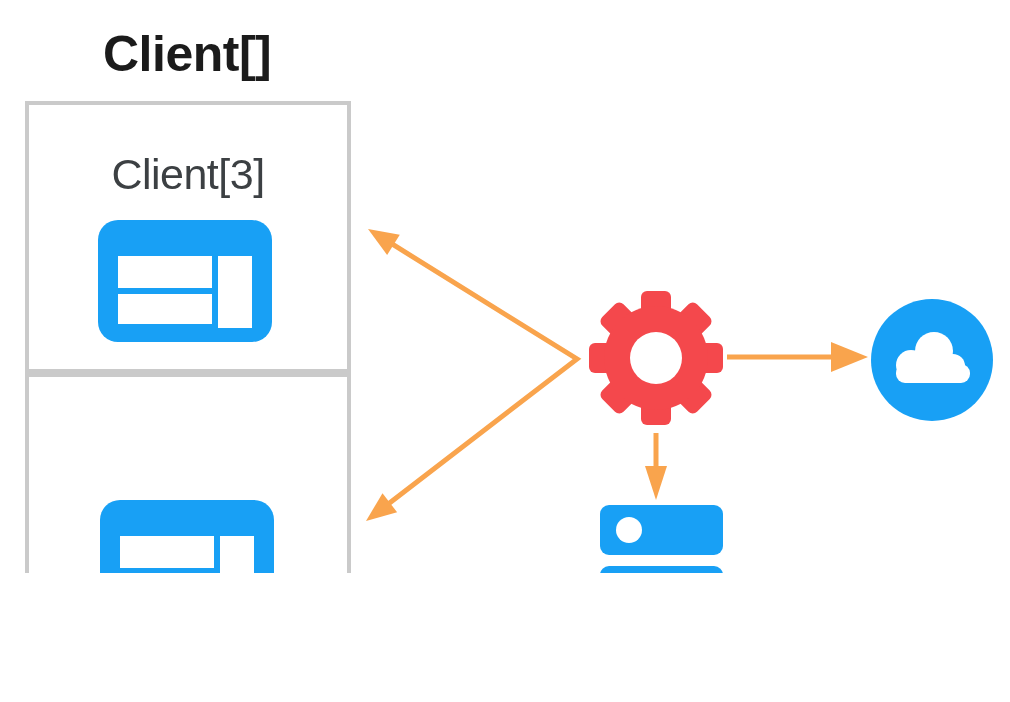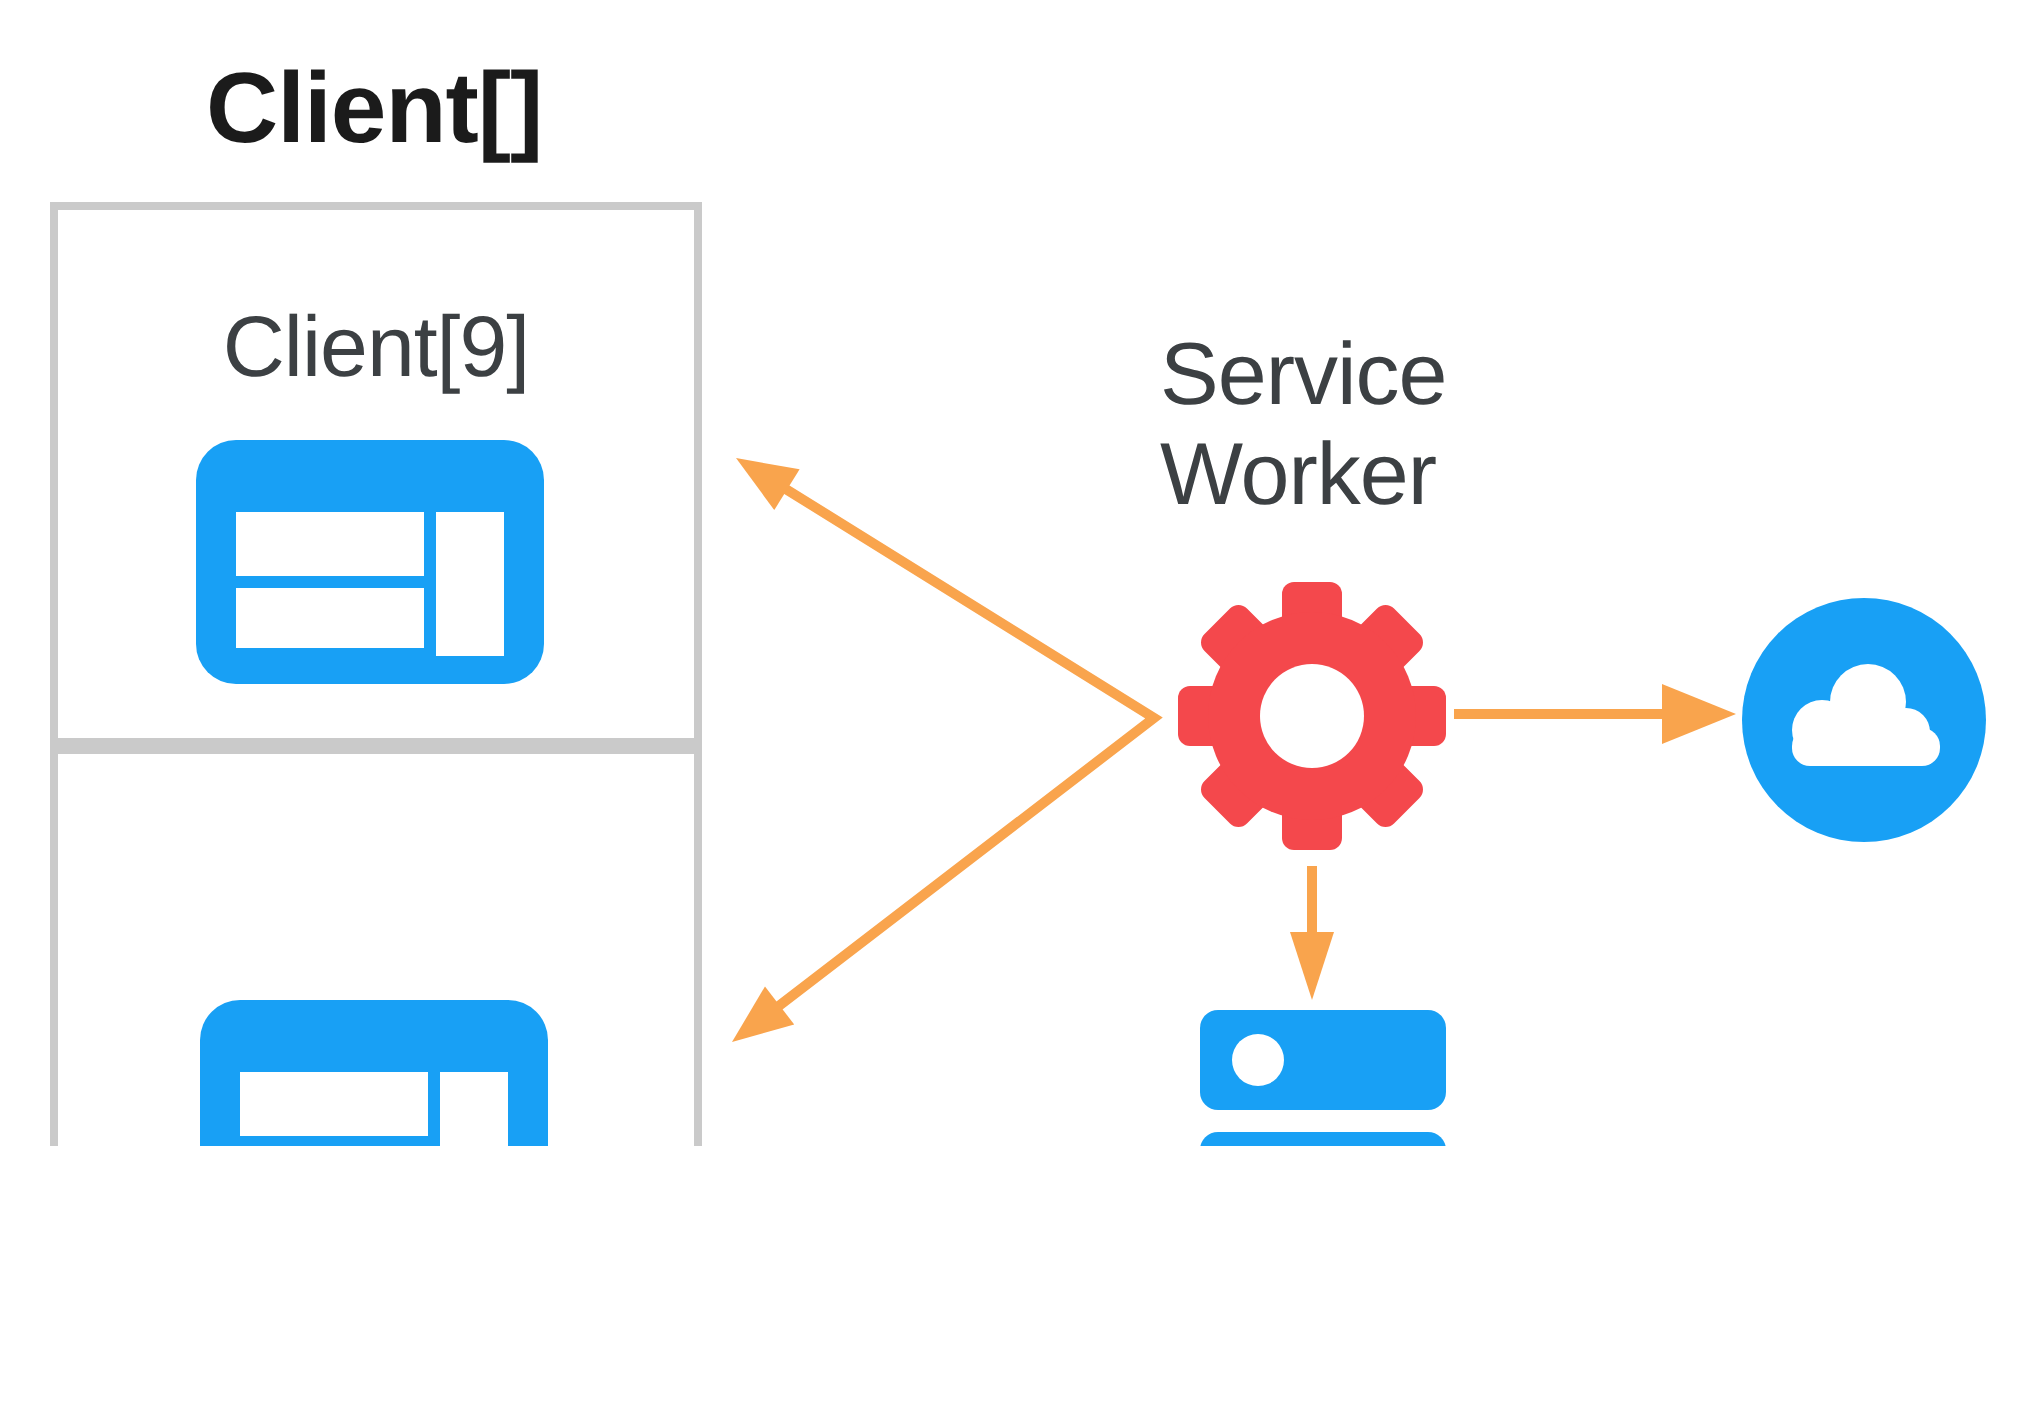--- a/index.html
+++ b/index.html
@@ -40,42 +40,38 @@
   .orange-line{stroke:var(--orange);stroke-width:5;fill:none;stroke-linejoin:miter;}
 </style>
 </head>
 <body>
 
 <div class="stage">
 
   <div class="title">Client[]</div>
 
   <div class="client-box box0">
-    <div class="client-label">Client[9]</div>
+    <div class="client-label">Client[3]</div>
     <svg class="browser-icon" width="174" height="122" viewBox="0 0 174 122">
       <rect class="blue" x="0" y="0" width="174" height="122" rx="20"></rect>
       <rect class="white" x="20" y="36" width="94" height="32"></rect>
       <rect class="white" x="20" y="74" width="94" height="30"></rect>
       <rect class="white" x="120" y="36" width="34" height="72"></rect>
     </svg>
   </div>
 
   <div class="client-box box1">
     <svg class="browser-icon" width="174" height="122" viewBox="0 0 174 122">
       <rect class="blue" x="0" y="0" width="174" height="122" rx="20"></rect>
       <rect class="white" x="20" y="36" width="94" height="32"></rect>
       <rect class="white" x="20" y="74" width="94" height="30"></rect>
       <rect class="white" x="120" y="36" width="34" height="72"></rect>
     </svg>
   </div>
 
-  <div class="sw-label">
-    <div>Service</div>
-    <div>Worker</div>
-  </div>
 
   <svg class="scene" width="1010" height="702" viewBox="0 0 1010 702">
 
     <g>
       <polyline class="orange-line" points="388.4,241.7 577,359 385,506.4"></polyline>
       <polygon class="orange" points="0,0 -30,12 -30,-12" transform="translate(368,229) rotate(-148.1)"></polygon>
       <polygon class="orange" points="0,0 -30,12 -30,-12" transform="translate(366,521) rotate(142.5)"></polygon>
     </g>
 
     <g>

